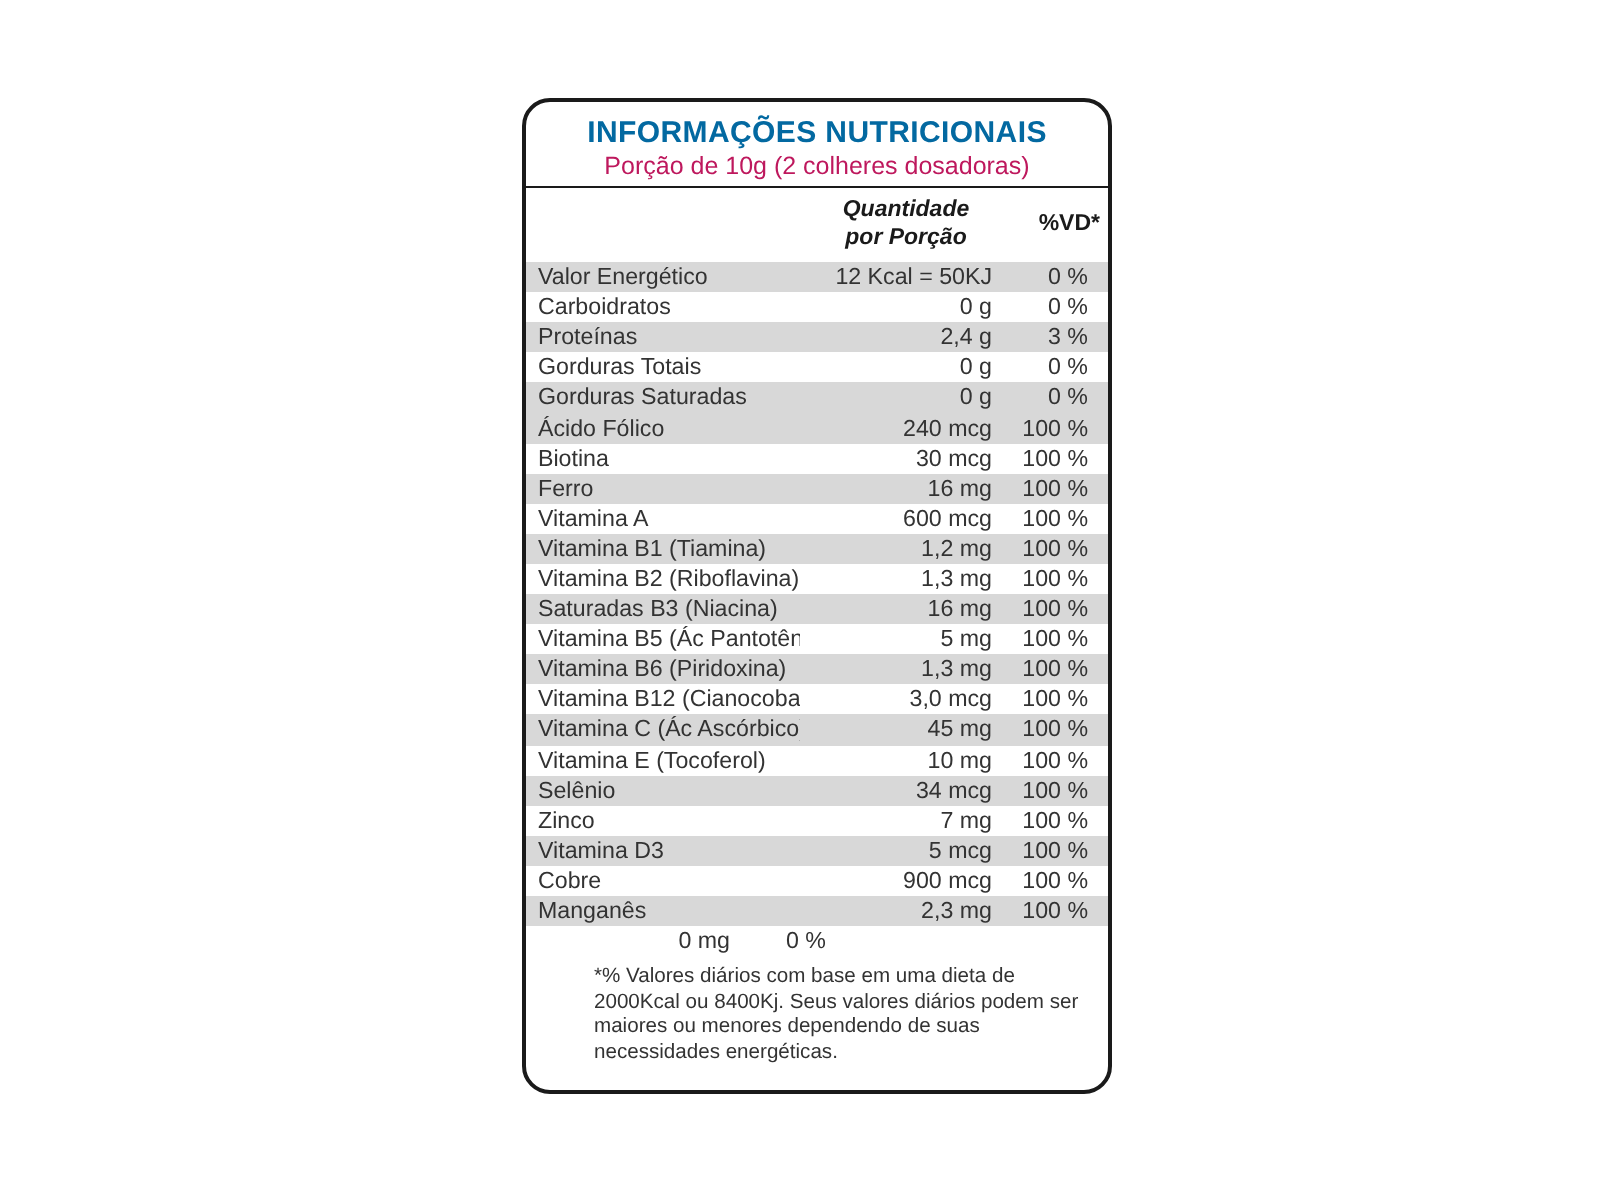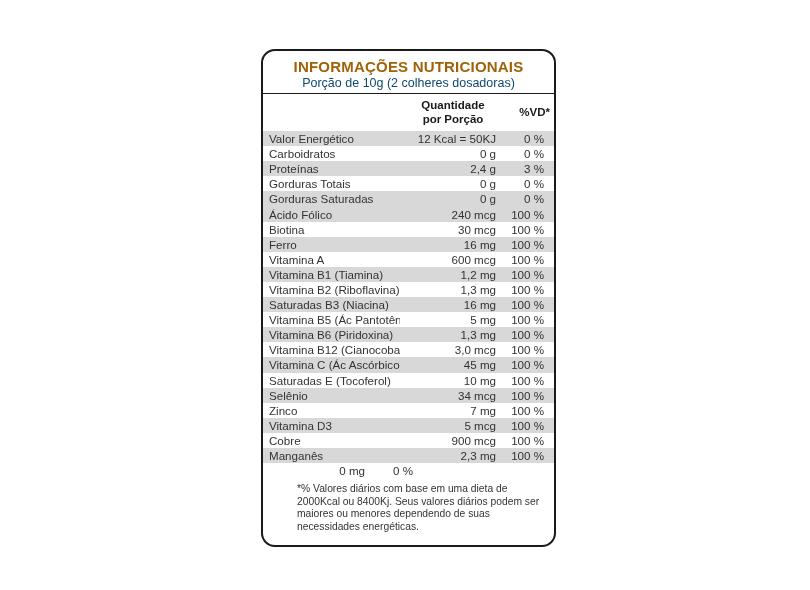--- a/index.html
+++ b/index.html
@@ -27,28 +27,28 @@
     background: #ffffff;
     color: #2b2b2b;
     overflow: hidden;
   }
   .label-title {
     margin-top: 7px;
     text-align: center;
     font-size: 15px;
     line-height: 18px;
     font-weight: bold;
-    color: #a16207;
+    color: #0369a1;
     letter-spacing: 0.2px;
   }
   .label-subtitle {
     text-align: center;
     font-size: 12.5px;
     line-height: 15px;
-    color: #0c4a6e;
+    color: #be185d;
   }
   .divider {
     margin-top: 2px;
     height: 0;
     border-top: 1.5px solid #1a1a1a;
   }
   .col-headers {
     position: relative;
     height: 30px;
     margin-top: 3px;
@@ -56,20 +56,21 @@
   .amount-header {
     position: absolute;
     left: 130px;
     top: 1px;
     width: 120px;
     text-align: center;
     font-weight: bold;
     font-size: 11.5px;
     line-height: 14px;
     color: #1a1a1a;
+    font-style: italic;
   }
   .dv-header {
     position: absolute;
     right: 4px;
     top: 9px;
     width: 52px;
     text-align: right;
     font-weight: bold;
     font-size: 11.5px;
     color: #1a1a1a;
@@ -221,21 +222,21 @@
     <span class="c-dv">100 %</span>
   </div>
 
   <div class="row shaded">
     <span class="c-name">Vitamina C (Ác Ascórbico)</span>
     <span class="c-amount">45 mg</span>
     <span class="c-dv">100 %</span>
   </div>
 
   <div class="row">
-    <span class="c-name">Saturadas E (Tocoferol)</span>
+    <span class="c-name">Vitamina E (Tocoferol)</span>
     <span class="c-amount">10 mg</span>
     <span class="c-dv">100 %</span>
   </div>
 
   <div class="row shaded">
     <span class="c-name">Selênio</span>
     <span class="c-amount">34 mcg</span>
     <span class="c-dv">100 %</span>
   </div>
 

